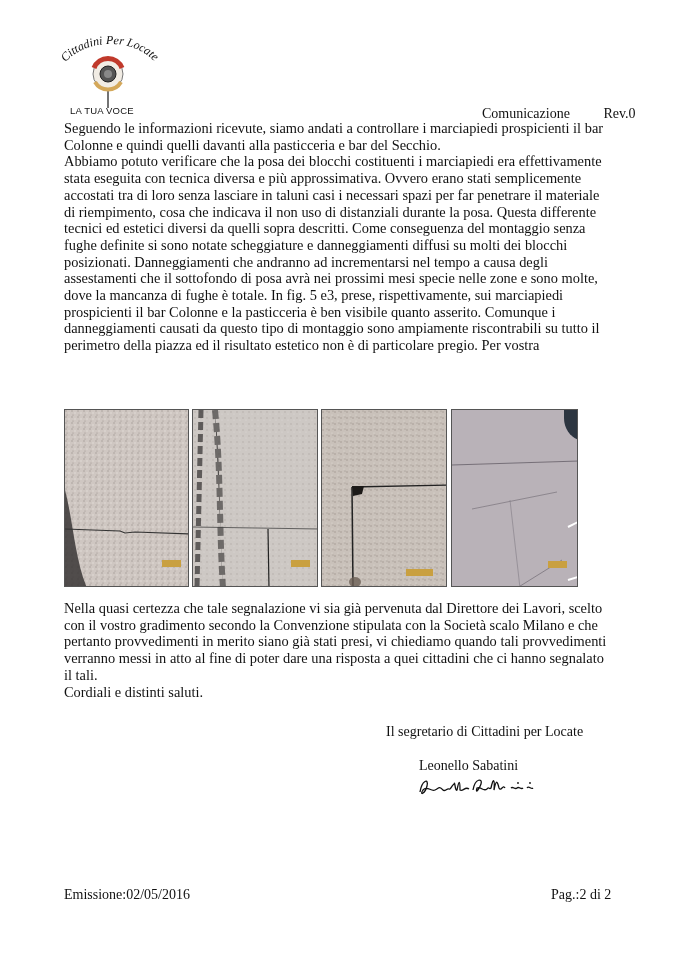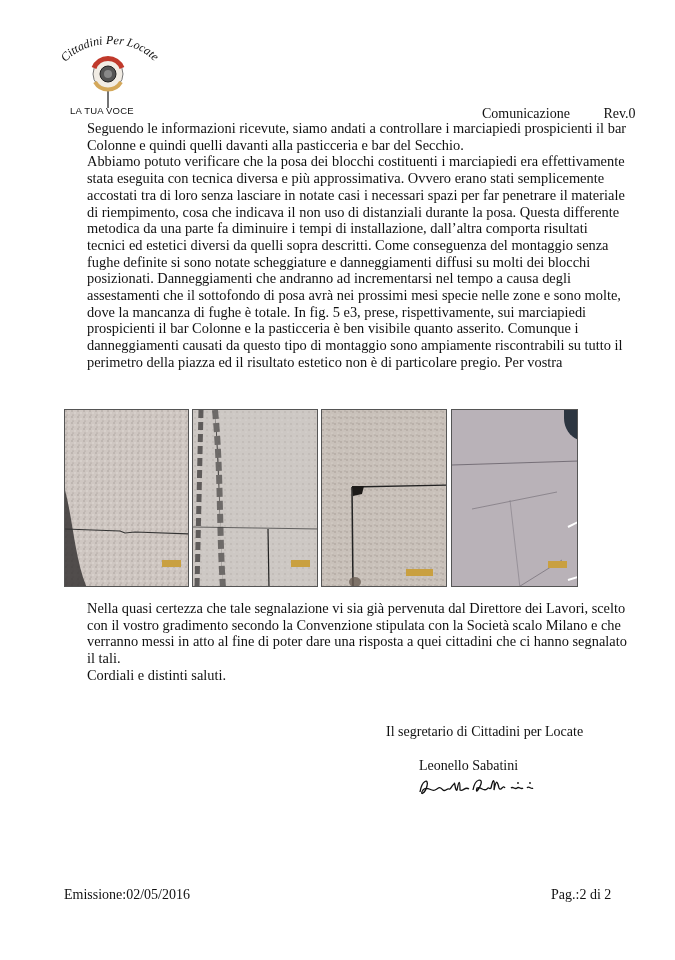--- a/index.html
+++ b/index.html
@@ -5,21 +5,21 @@
   html, body { margin: 0; padding: 0; background: #ffffff; }
   body { width: 675px; height: 960px; position: relative; overflow: hidden;
          font-family: "Liberation Serif", serif; color: #111; }
   .logo { position: absolute; left: 58px; top: 30px; width: 105px; height: 90px; }
   .logo-caption { position: absolute; left: 70px; top: 105px; font-family: "Liberation Sans", sans-serif;
                   font-size: 9.5px; font-weight: normal; letter-spacing: 0.2px; }
   .header-right { position: absolute; top: 106px; left: 462px; font-size: 14px; margin-left: 20px; }
   .header-right span { display: inline-block; }
   .rev { margin-left: 30px; }
   .para { position: absolute; left: 64px; width: 560px; font-size: 14.4px; line-height: 16.7px; margin: 0; }
-  .line { display: block; white-space: nowrap; margin-left: 23px; }
+  .line { display: block; white-space: nowrap; }
   .p1 { top: 120px; }
   .photos { position: absolute; top: 409px; left: 64px; height: 178px; width: 514px; }
   .photo { position: absolute; top: 0; height: 178px; overflow: hidden; box-sizing: border-box;
            border: 1px solid #555; }
   .photo svg { display: block; }
   .p2 { top: 600px; }
   .sign { position: absolute; font-size: 14px; }
   .footer { position: absolute; top: 887px; font-size: 14px; }
 </style>
 </head>
@@ -44,23 +44,22 @@
 <div class="header-right">
   <span>Comunicazione</span>
   <span class="rev">Rev.0</span>
 </div>
 
 <p class="para p1">
   <span class="line">Seguendo le informazioni ricevute, siamo andati a controllare i marciapiedi prospicienti il bar</span>
   <span class="line">Colonne e quindi quelli davanti alla pasticceria e bar del Secchio.</span>
   <span class="line">Abbiamo potuto verificare che la posa dei blocchi costituenti i marciapiedi era effettivamente</span>
   <span class="line">stata eseguita con tecnica diversa e più approssimativa. Ovvero erano stati semplicemente</span>
-  <span class="line">accostati tra di loro senza lasciare in notate casi i necessari spazi per far penetrare il materiale</span>
+  <span class="line">accostati tra di loro senza lasciare in taluni casi i necessari spazi per far penetrare il materiale</span>
   <span class="line">di riempimento, cosa che indicava il non uso di distanziali durante la posa. Questa differente</span>
-  <span class="line">metodica  da una parte fa diminuire i tempi di installazione, dall’altra  comporta risultati</span>
   <span class="line">tecnici ed estetici diversi  da quelli sopra descritti.  Come conseguenza del montaggio senza</span>
   <span class="line">fughe definite si sono notate scheggiature e danneggiamenti diffusi su molti dei blocchi</span>
   <span class="line">posizionati. Danneggiamenti che andranno ad incrementarsi nel tempo a causa degli</span>
   <span class="line">assestamenti che il sottofondo di posa avrà nei prossimi mesi specie nelle zone e sono molte,</span>
   <span class="line">dove la mancanza di fughe è totale. In fig. 5 e3, prese, rispettivamente, sui marciapiedi</span>
   <span class="line">prospicienti il bar Colonne e la pasticceria è ben visibile quanto asserito. Comunque i</span>
   <span class="line">danneggiamenti causati da questo tipo di montaggio sono ampiamente riscontrabili su tutto il</span>
   <span class="line">perimetro della piazza ed il risultato estetico non è di particolare pregio. Per vostra</span>
 </p>
 
@@ -127,20 +126,21 @@
       <line x1="116" y1="117" x2="126" y2="112" stroke="#fff" stroke-width="2"></line>
       <line x1="116" y1="170" x2="126" y2="167" stroke="#fff" stroke-width="2"></line>
       <rect x="96" y="151" width="19" height="7" fill="#c9a040"></rect>
     </svg>
   </div>
 </div>
 
 <p class="para p2">
   <span class="line">Nella quasi certezza che tale segnalazione vi sia già pervenuta dal Direttore dei Lavori, scelto</span>
   <span class="line">con il vostro gradimento secondo la Convenzione stipulata con la Società scalo Milano e che</span>
+  <span class="line">pertanto provvedimenti in merito siano già stati presi, vi chiediamo quando tali provvedimenti</span>
   <span class="line">verranno messi in atto al fine di poter dare una risposta a quei cittadini che ci hanno segnalato</span>
   <span class="line">il tali.</span>
   <span class="line">Cordiali e distinti saluti.</span>
 </p>
 
 <div class="sign" style="left:386px; top:724px;">Il segretario di Cittadini per Locate</div>
 <div class="sign" style="left:419px; top:758px;">Leonello Sabatini</div>
 <div class="sign" style="left:417px; top:776px;">
   <svg width="125" height="24" viewBox="0 0 125 24">
     <path d="M3 16 C 5 4, 12 2, 10 10 C 8 18, 2 20, 6 14 C 10 9, 14 16, 18 14 C 22 12, 22 10, 26 14 C 28 16, 30 12, 32 13 C 34 14, 34 10, 37 8 C 38 4, 38 16, 40 14 C 42 4, 43 4, 43 14 C 46 16, 48 10, 52 13" fill="none" stroke="#111" stroke-width="1.3"></path>

